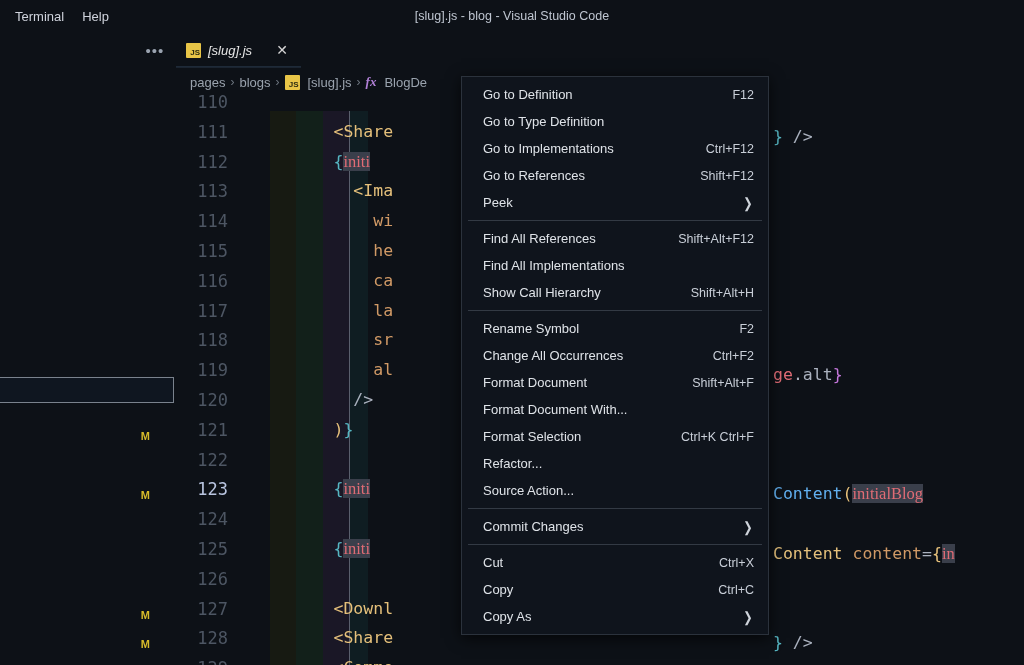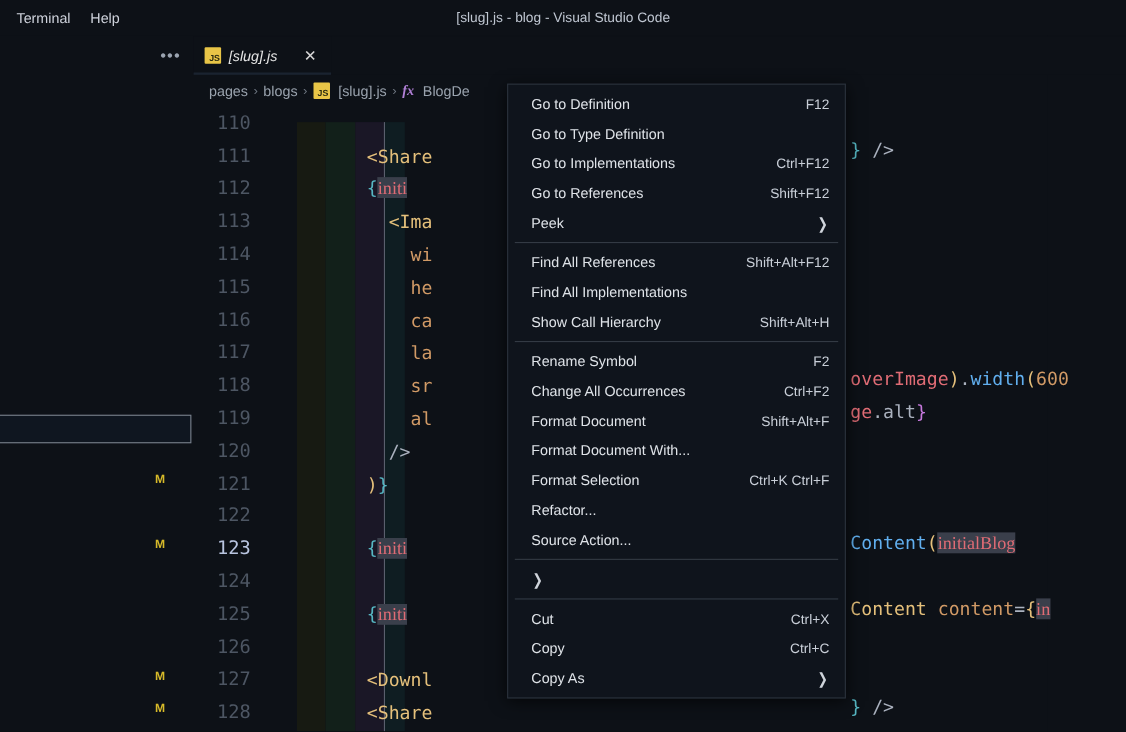--- a/index.html
+++ b/index.html
@@ -87,21 +87,21 @@
     position: absolute; left: 176px; top: 92px; width: 848px; height: 573px;
     overflow: hidden;
   }
   .minimap-overlay {
     position: absolute; left: 94px; top: 19px; width: 98px; height: 554px;
   }
   .mm-col { position: absolute; top: 0; bottom: 0; }
 
   .code-rows { position: absolute; left: 0; top: 0; right: 0; }
   .row {
-    position: relative; height: 29.8px; display: flex; align-items: flex-end;
+    position: relative; height: 29.8px; display: flex; align-items: flex-start;
     font-family: "DejaVu Sans Mono", monospace; font-size: 16.5px;
   }
   .ln {
     width: 74px; text-align: right; padding-right: 22px;
     color: #4d5663; font-size: 17px;
     font-family: "DejaVu Sans Mono", monospace;
     flex: 0 0 74px;
   }
   .row.active .ln { color: #b9c5e0; }
   .code {
@@ -289,21 +289,20 @@
           <div class="ln">128</div>
           <div class="code"><span class="t-punct">        </span><span class="t-tag">&lt;Share</span></div>
         </div>
         <div class="row">
           <div class="ln">129</div>
           <div class="code"><span class="t-punct">        </span><span class="t-tag">&lt;Comme</span></div>
         </div>
       </div>
   <div style="position: absolute; inset: 0px; pointer-events: none;">
         <div style="position: absolute; left: 597px; top: 34.8px; white-space: pre; font-family: &quot;DejaVu Sans Mono&quot;, monospace; font-size: 16.5px;"><span class="t-brace">}</span><span class="t-white"> /&gt;</span></div>
-        <div style="position: absolute; left: 597px; top: 243.4px; white-space: pre; font-family: &quot;DejaVu Sans Mono&quot;, monospace; font-size: 16.5px;"><span class="t-var">overImage</span><span class="t-paren">)</span><span class="t-white">.</span><span class="t-fn">width</span><span class="t-paren">(</span><span class="t-num">600</span></div>
         <div style="position: absolute; left: 597px; top: 273.2px; white-space: pre; font-family: &quot;DejaVu Sans Mono&quot;, monospace; font-size: 16.5px;"><span class="t-var">ge</span><span class="t-white">.alt</span><span class="t-paren2">}</span></div>
         <div style="position: absolute; left: 597px; top: 392.4px; white-space: pre; font-family: &quot;DejaVu Sans Mono&quot;, monospace; font-size: 16.5px;"><span class="t-fn">Content</span><span class="t-paren">(</span><span class="t-var sel">initialBlog</span></div>
         <div style="position: absolute; left: 597px; top: 452px; white-space: pre; font-family: &quot;DejaVu Sans Mono&quot;, monospace; font-size: 16.5px;"><span class="t-tag">Content </span><span class="t-attr">content</span><span class="t-white">=</span><span class="t-paren">{</span><span class="t-var sel">in</span></div>
         <div style="position: absolute; left: 597px; top: 541.4px; white-space: pre; font-family: &quot;DejaVu Sans Mono&quot;, monospace; font-size: 16.5px;"><span class="t-brace">}</span><span class="t-white"> /&gt;</span></div>
         <div style="position: absolute; left: 597px; top: 571.2px; white-space: pre; font-family: &quot;DejaVu Sans Mono&quot;, monospace; font-size: 16.5px;"><span class="t-var">g comments</span><span class="t-brace">}</span><span class="t-white"> /&gt;</span></div>
       </div>
     </div>
 
   <div class="ctx" id="ctxmenu">
       <div class="ctx-item">
@@ -358,20 +357,21 @@
         <span class="ctx-key">Ctrl+K Ctrl+F</span>
       </div>
       <div class="ctx-item">
         <span class="ctx-label">Refactor...</span>
       </div>
       <div class="ctx-item">
         <span class="ctx-label">Source Action...</span>
       </div>
       <div class="ctx-sep"></div>
       <div class="ctx-item">
+        <span class="ctx-label">Commit Changes</span>
         <span class="ctx-sub">❯</span>
       </div>
       <div class="ctx-sep"></div>
       <div class="ctx-item">
         <span class="ctx-label">Cut</span>
         <span class="ctx-key">Ctrl+X</span>
       </div>
       <div class="ctx-item">
         <span class="ctx-label">Copy</span>
         <span class="ctx-key">Ctrl+C</span>

